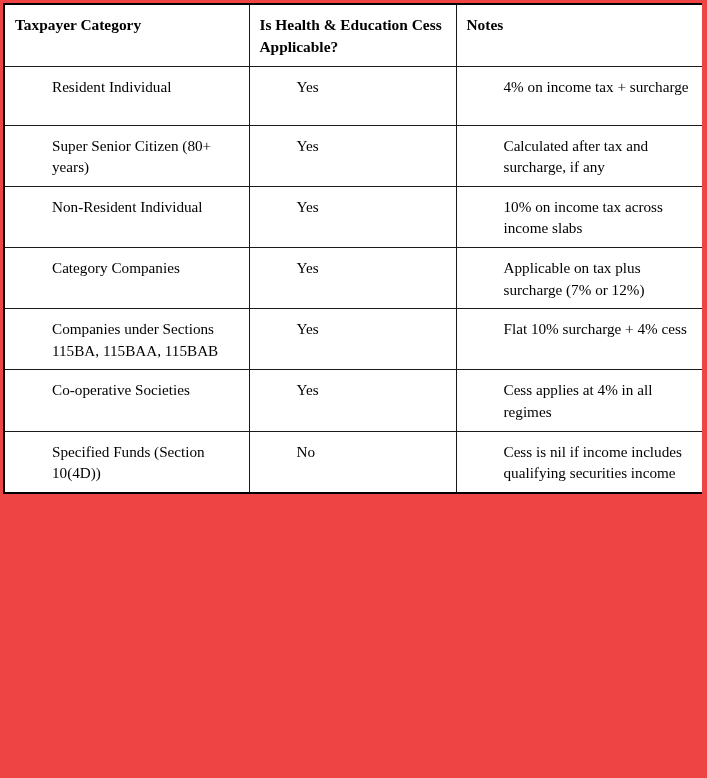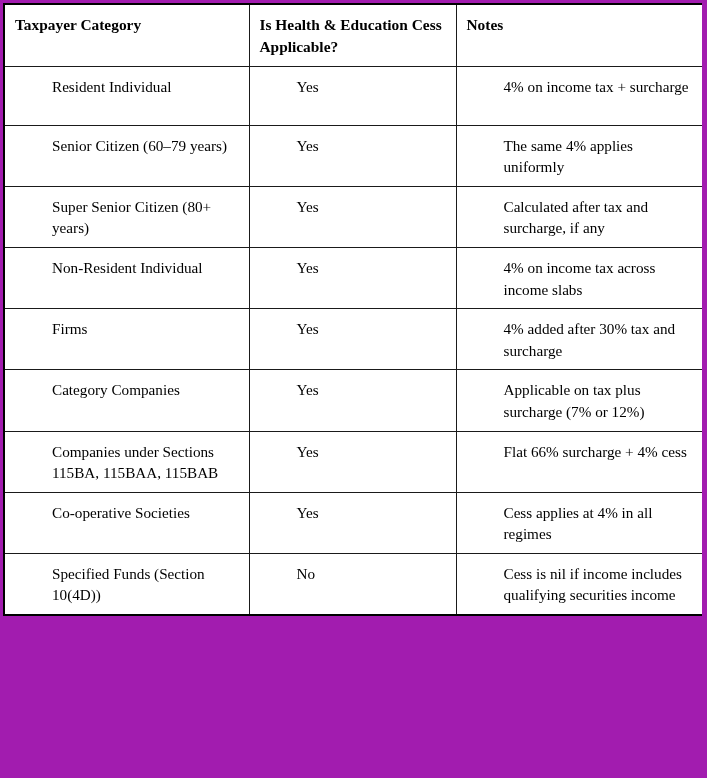--- a/index.html
+++ b/index.html
@@ -11,21 +11,21 @@
     width: 707px;
     height: 778px;
     overflow: hidden;
     font-family: "Liberation Serif", "DejaVu Serif", serif;
     color: #000000;
   }
   #page {
     position: relative;
     width: 707px;
     height: 778px;
-    background: #a21caf;
+    background: #ef4444;
     overflow: hidden;
   }
   .table-wrap {
     position: absolute;
     left: 3px;
     top: 3px;
     width: 699px;
     overflow: hidden;
   }
   table.cess-table {
@@ -82,48 +82,38 @@
           <th>Notes</th>
         </tr>
       </thead>
       <tbody id="table-body">
           <tr>
             <td>Resident Individual</td>
             <td>Yes</td>
             <td>4% on income tax + surcharge</td>
           </tr>
           <tr>
-            <td>Senior Citizen (60–79 years)</td>
-            <td>Yes</td>
-            <td>The same 4% applies uniformly</td>
-          </tr>
-          <tr>
             <td>Super Senior Citizen (80+ years)</td>
             <td>Yes</td>
             <td>Calculated after tax and surcharge, if any</td>
           </tr>
           <tr>
             <td>Non-Resident Individual</td>
             <td>Yes</td>
-            <td>4% on income tax across income slabs</td>
-          </tr>
-          <tr>
-            <td>Firms</td>
-            <td>Yes</td>
-            <td>4% added after 30% tax and surcharge</td>
+            <td>10% on income tax across income slabs</td>
           </tr>
           <tr>
             <td>Category Companies</td>
             <td>Yes</td>
             <td>Applicable on tax plus surcharge (7% or 12%)</td>
           </tr>
           <tr>
             <td>Companies under Sections 115BA, 115BAA, 115BAB</td>
             <td>Yes</td>
-            <td>Flat 66% surcharge + 4% cess</td>
+            <td>Flat 10% surcharge + 4% cess</td>
           </tr>
           <tr>
             <td>Co-operative Societies</td>
             <td>Yes</td>
             <td>Cess applies at 4% in all regimes</td>
           </tr>
           <tr>
             <td>Specified Funds (Section 10(4D))</td>
             <td>No</td>
             <td>Cess is nil if income includes qualifying securities income</td>

